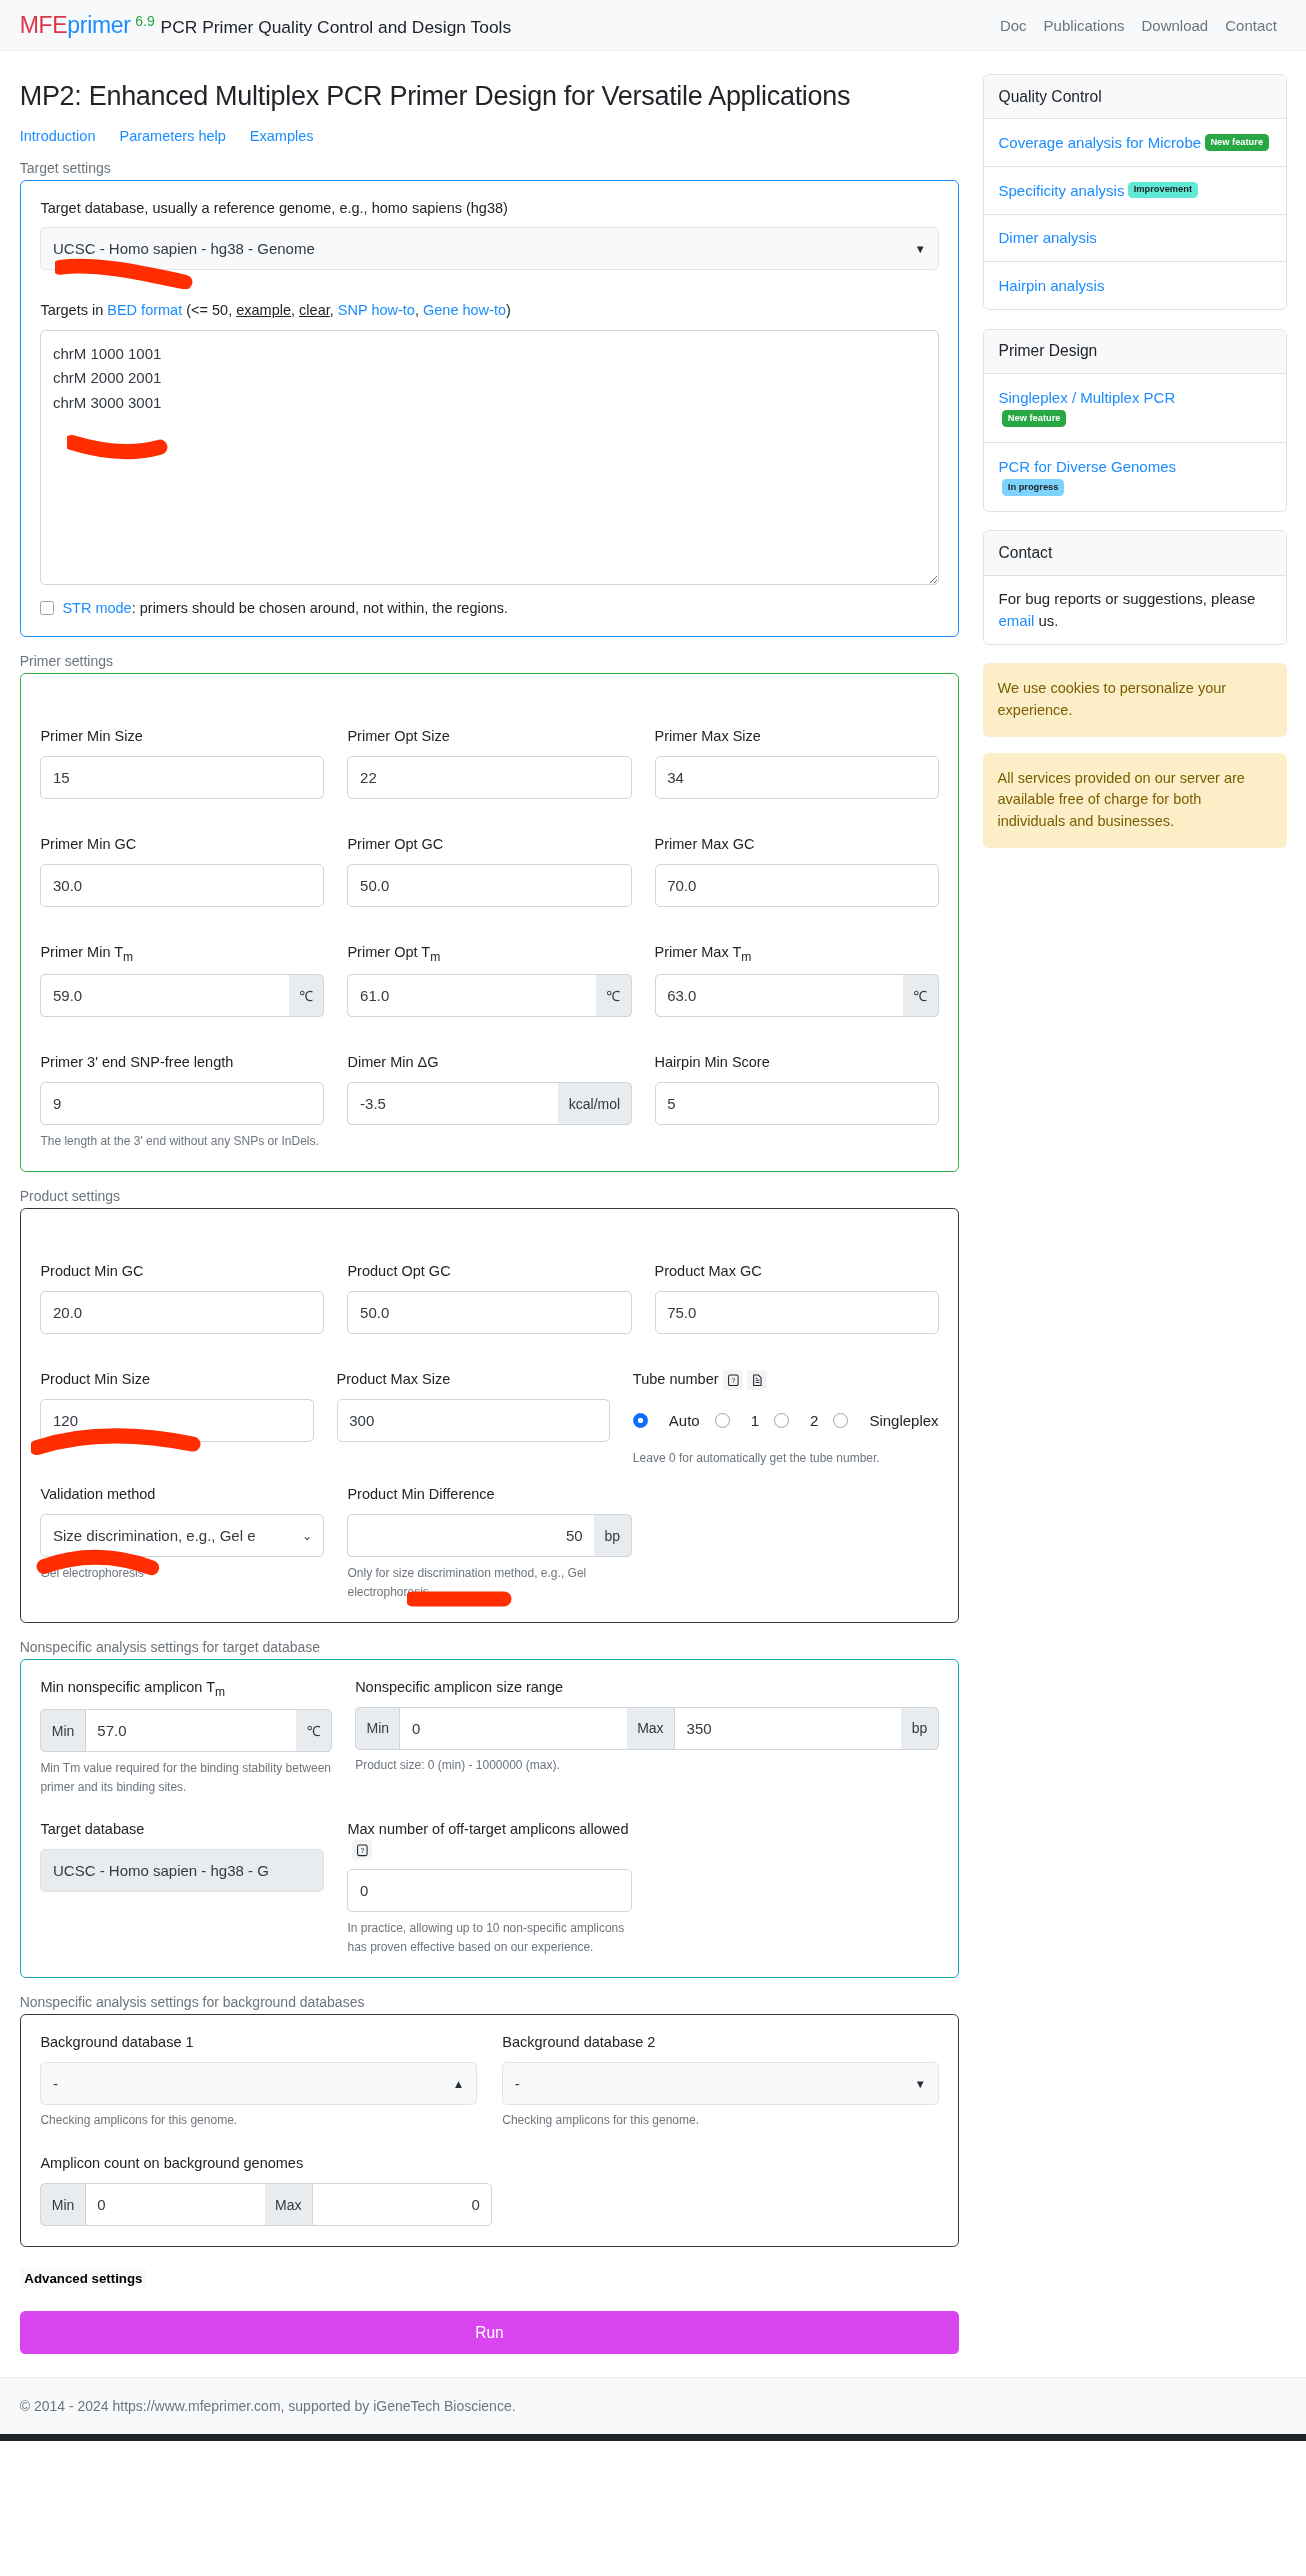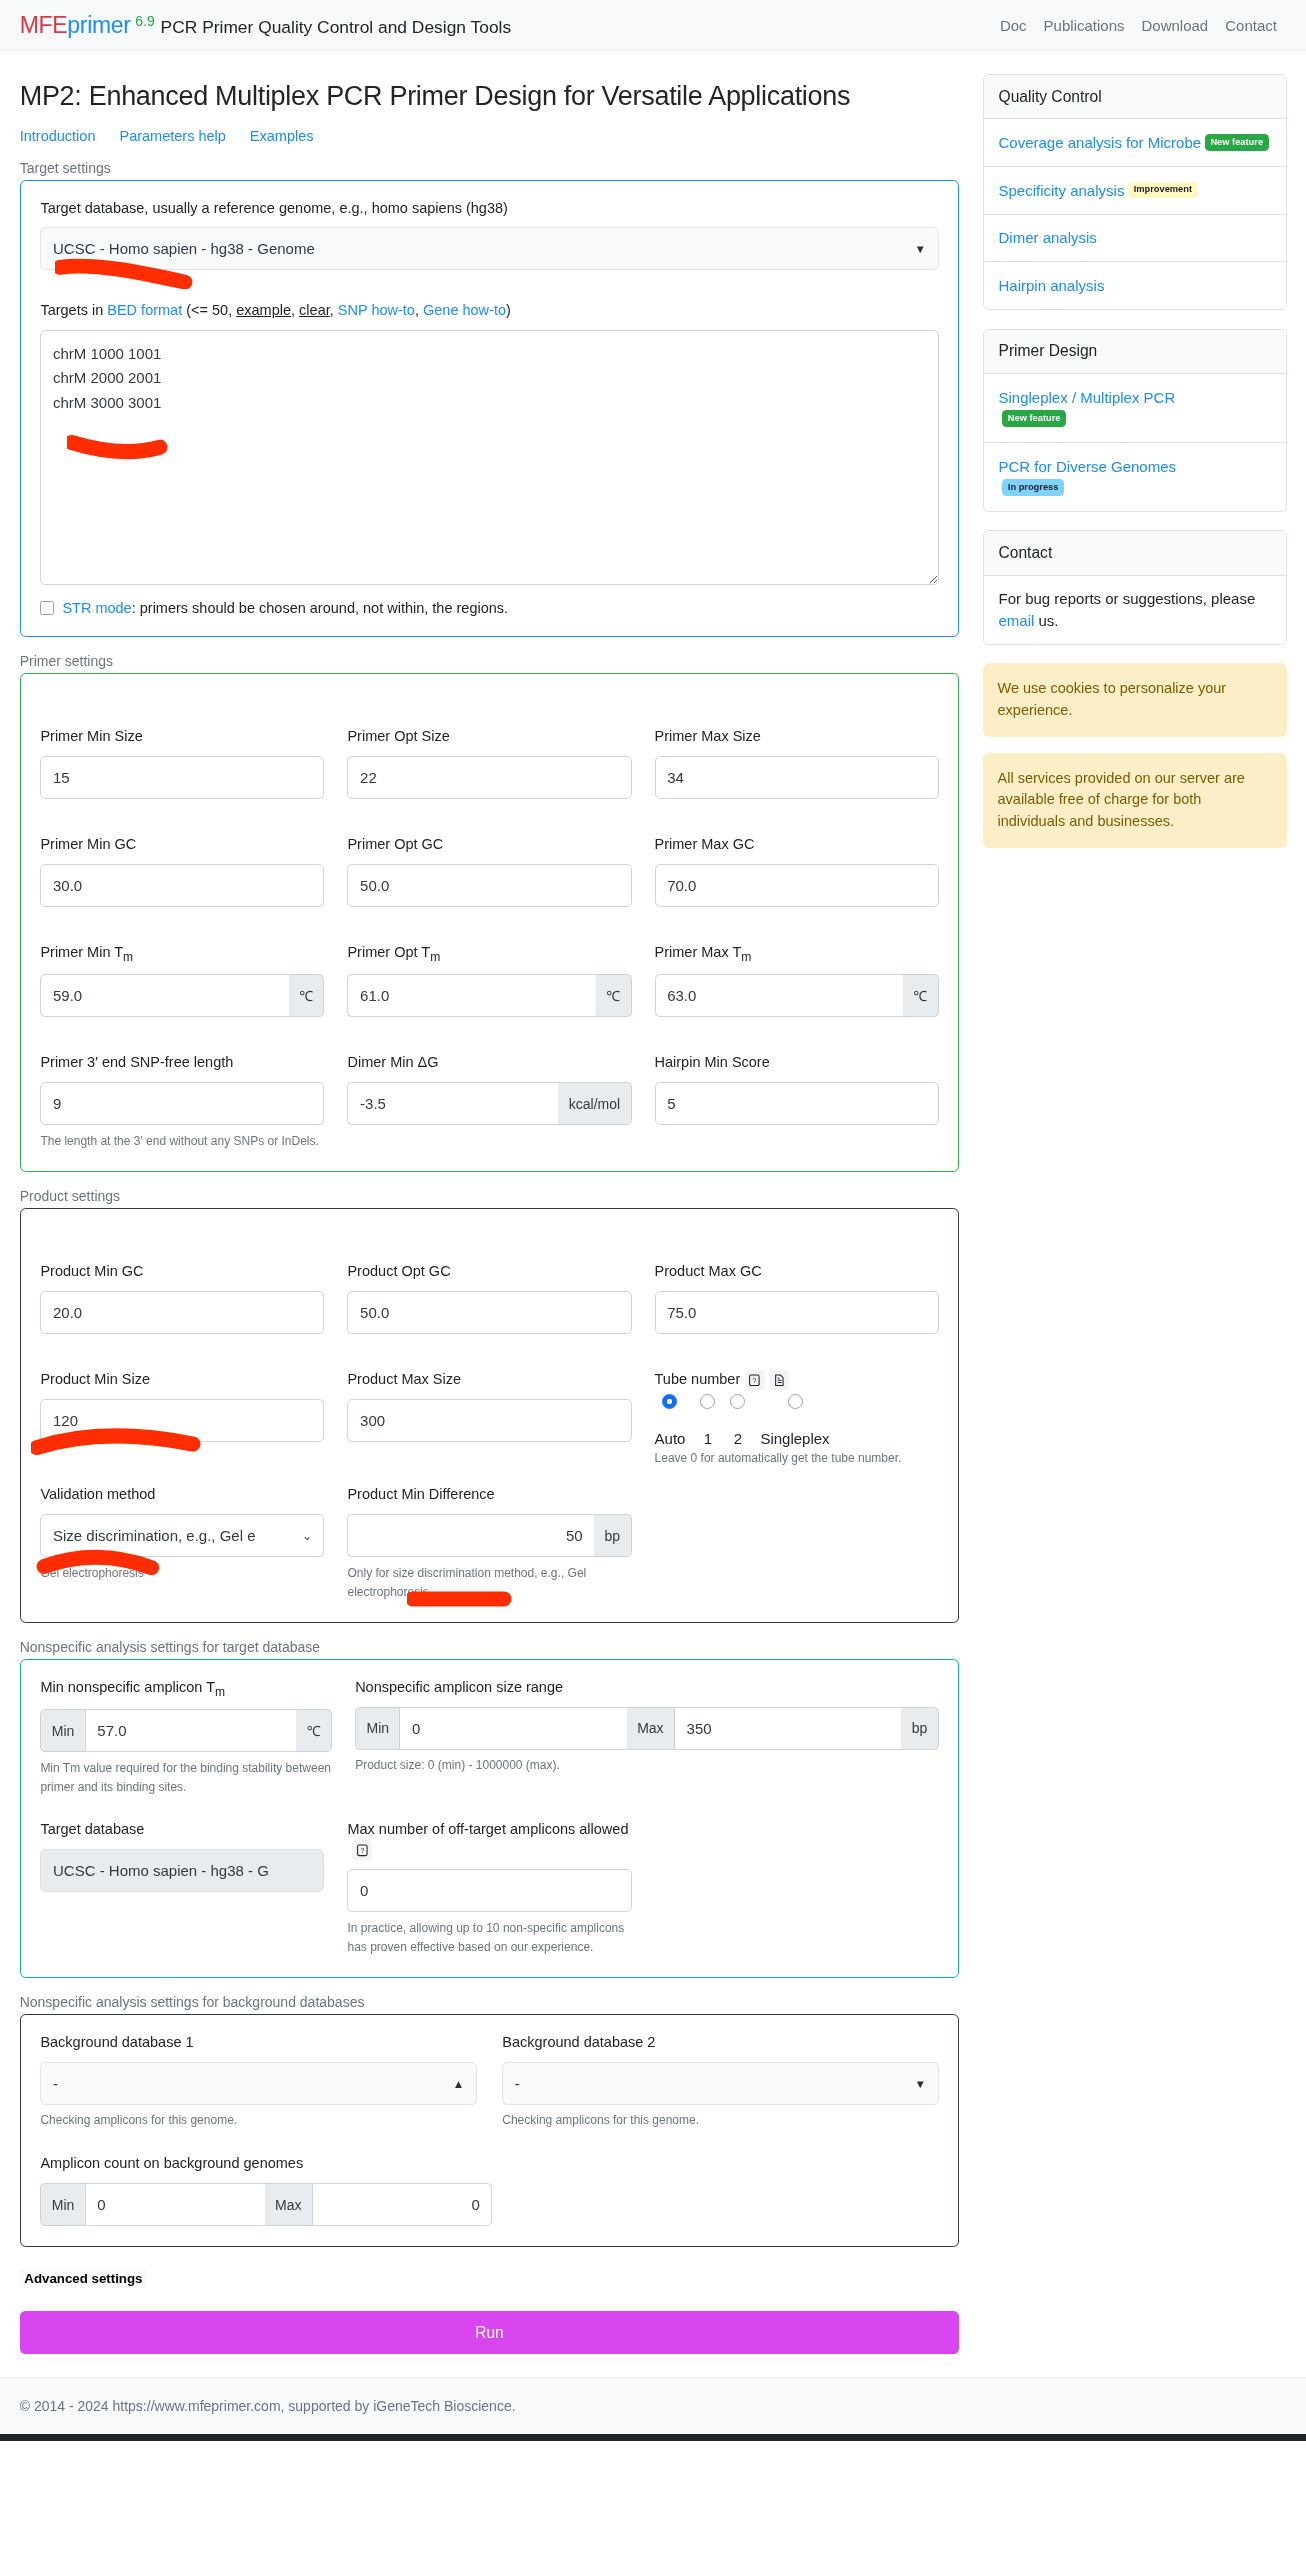--- a/index.html
+++ b/index.html
@@ -107,21 +107,21 @@
     font-family: "Liberation Sans", sans-serif; resize: vertical; line-height: 1.65;
     background:#fff;
   }
   .checkline { display:flex; align-items:center; gap: 8px; margin-top: 12.7px; font-size: 14.5px; }
   .cbox { width: 14px; height: 14px; border:1.2px solid #9aa3ab; border-radius:2.3px; background:#fff; }
   .lnk { color:#1a8cff; text-decoration:none; }
   .lnk-dark { color:#212529; text-decoration:underline; }
 
   
   .radios { display:flex; align-items:center; gap: 15px; height: 43px; }
-  .radio-item { display:flex; align-items:center; gap: 21px; font-size: 15px; flex-direction: column; }
+  .radio-item { display:flex; align-items:center; gap: 21px; font-size: 15px; }
   .rdot { width:15px; height:15px; border-radius:50%; border:1.2px solid #9aa3ab; background:#fff; }
   .rdot.on { border-color:#0d6efd; background:
       radial-gradient(circle, #fff 0 28%, #0d6efd 32% 100%); }
 
   .badge-icon {
     display:inline-flex; align-items:center; justify-content:center;
     width: 19.7px; height: 19.7px; background:#f1f3f5; border-radius:3.5px;
     vertical-align: middle; margin-left: 4.6px;
   }
 
@@ -142,21 +142,21 @@
   .card-head { background:#f8f9fa; border-bottom:0.6px solid #dee2e6; padding: 12.7px 15px; font-size:15.6px; color:#212529; }
   .card-item { padding: 12.7px 15px; border-bottom:0.6px solid #dee2e6; font-size: 15px; line-height:1.42; }
   .card-item:last-child { border-bottom: 0; }
   .card-link { color:#1a8cff; text-decoration:none; }
   .chip {
     display:inline-block; border-radius: 4.6px; padding: 1.7px 5.8px;
     font-size: 9.3px; font-weight: bold; vertical-align: middle;
     margin-left: 3.5px; position: relative; top: -1.7px;
   }
   .chip-green { background:#28a745; color:#fff; }
-  .chip-amber { background:#fef9c3; color:#212529; }
+  .chip-amber { background:#5eead4; color:#212529; }
   .chip-gray  { background:#7dd3fc; color:#212529; }
   .notice { background:#fcefc7; color:#7a5d00; border-radius:5.8px; padding: 15px; font-size:14.5px; line-height:1.5; margin-bottom: 16px; }
 
   
   .footer {
     margin-top: 23px; background:#f8f9fa; border-top:0.6px solid #edeff1;
     padding: 19.7px; font-size: 14px; color:#6c757d;
   }
   .bottombar { height: 7px; background: #212529; }
 

